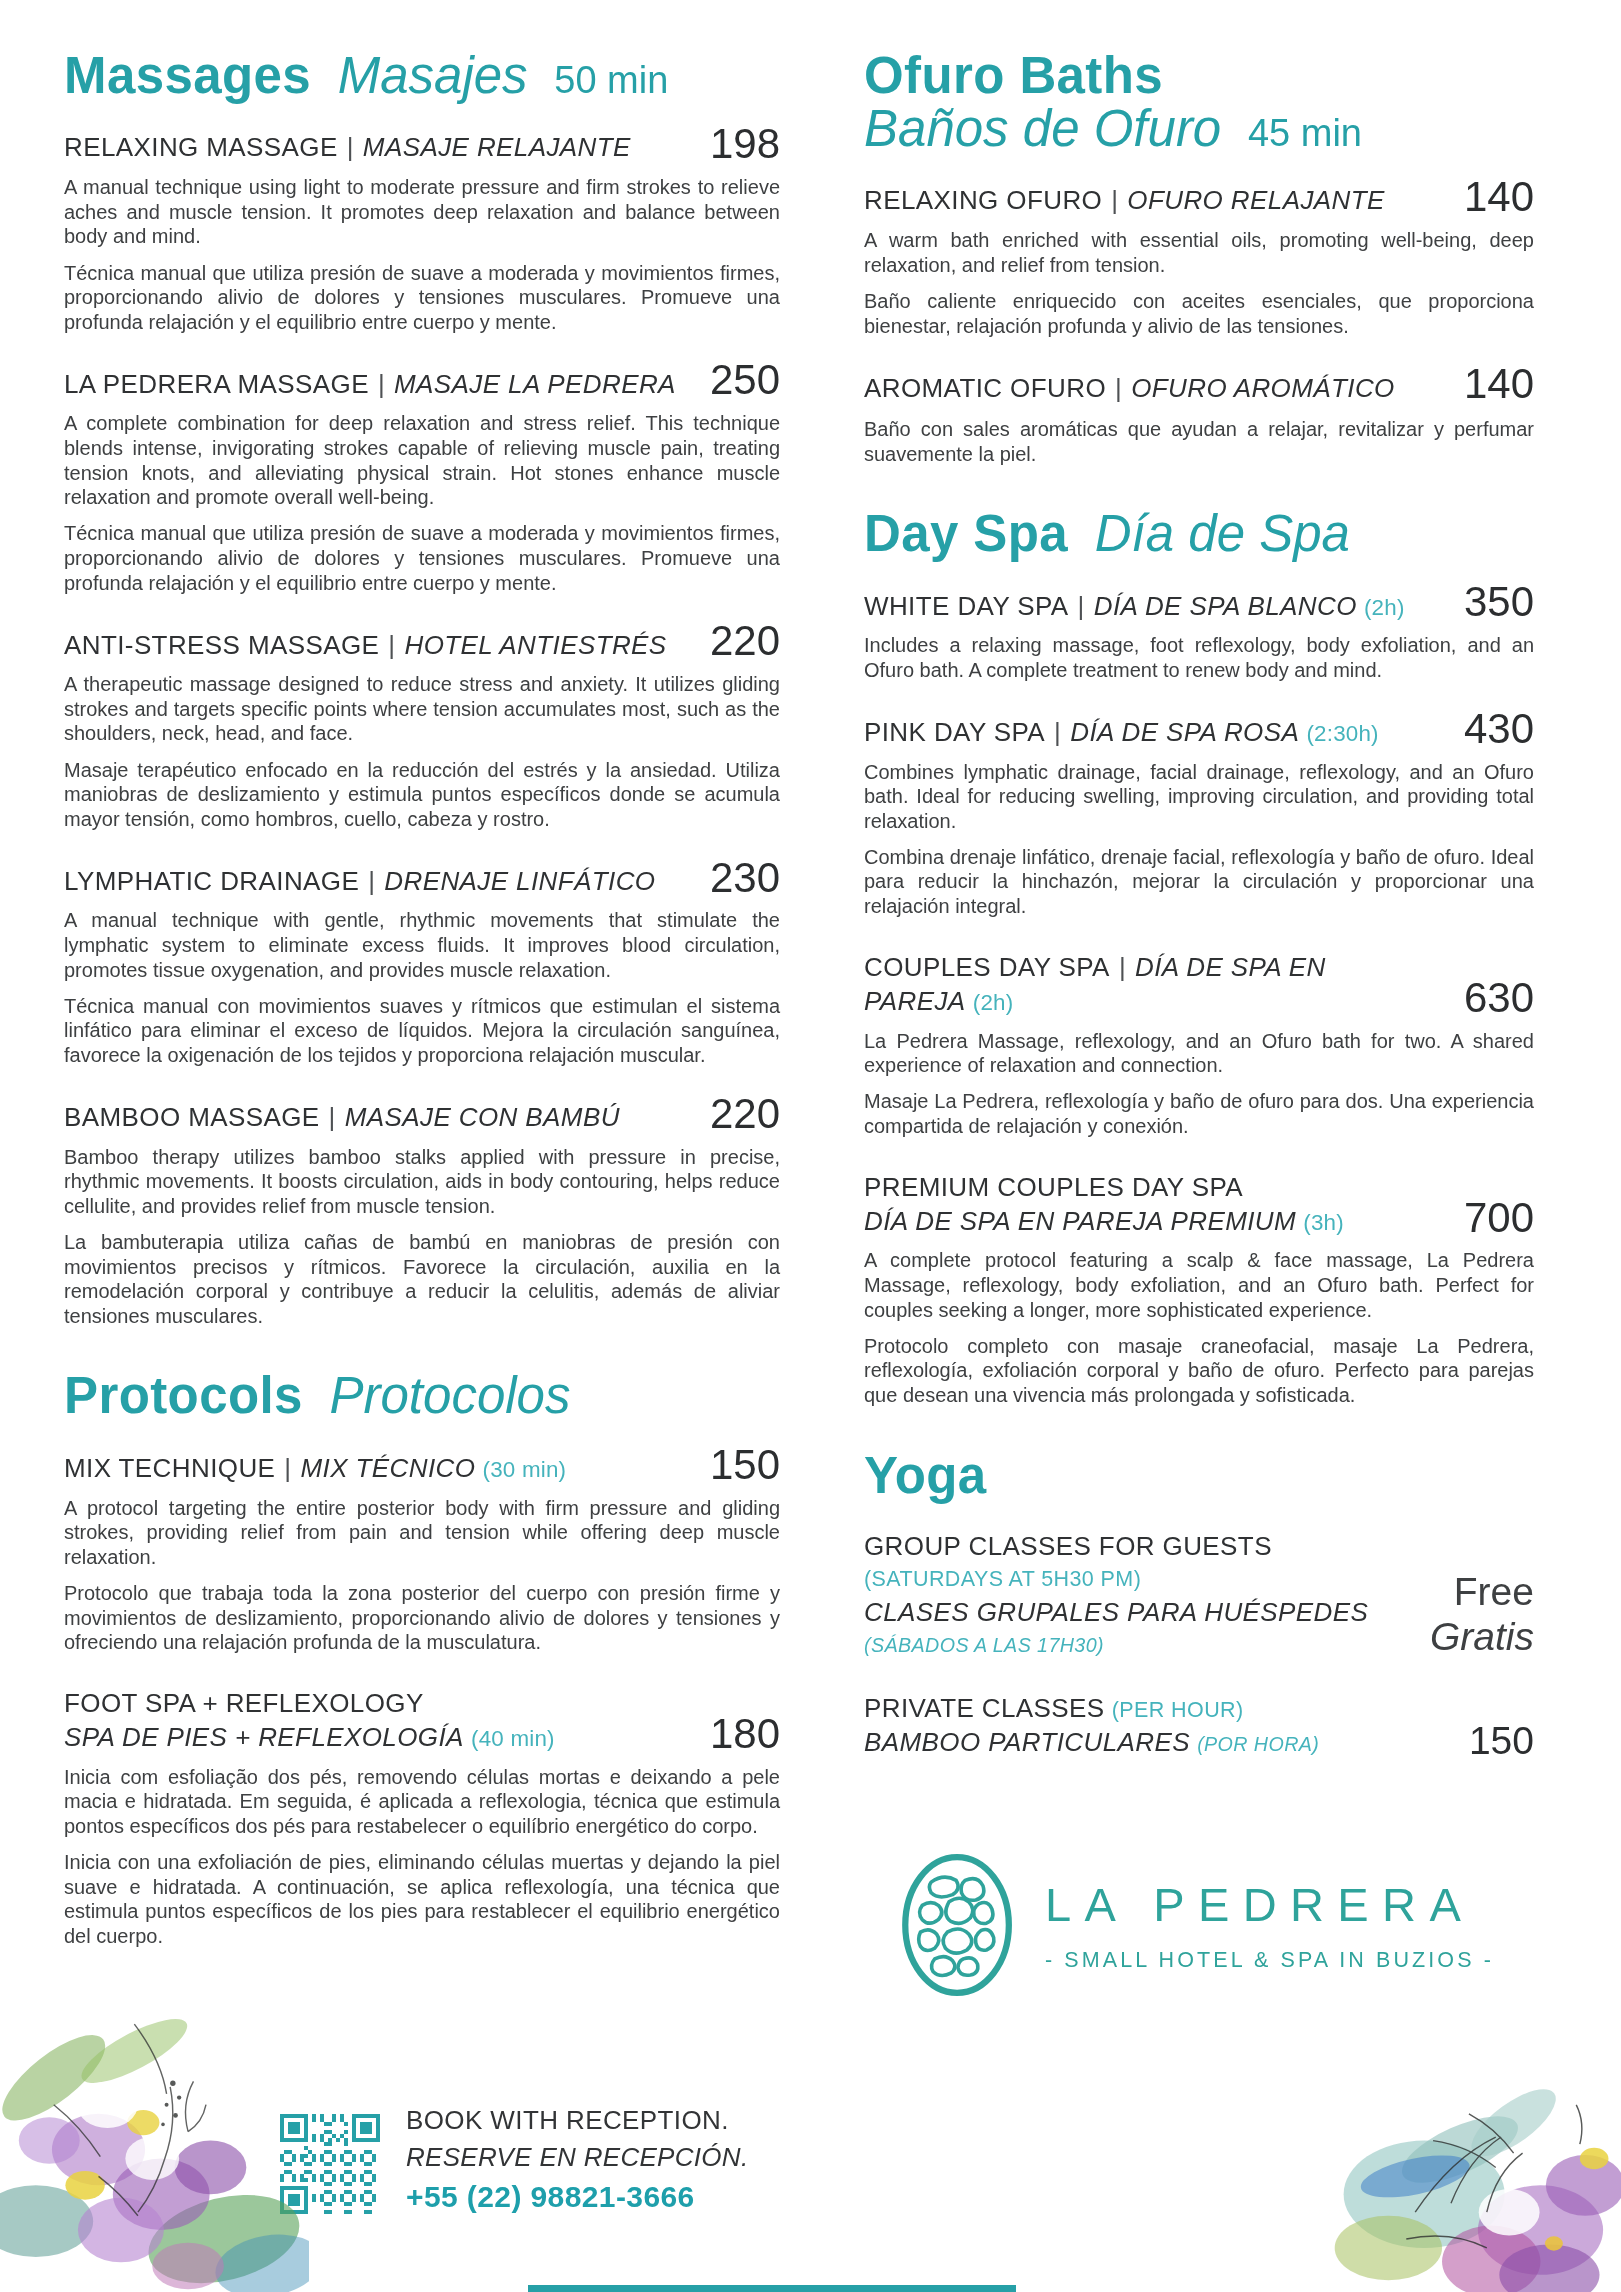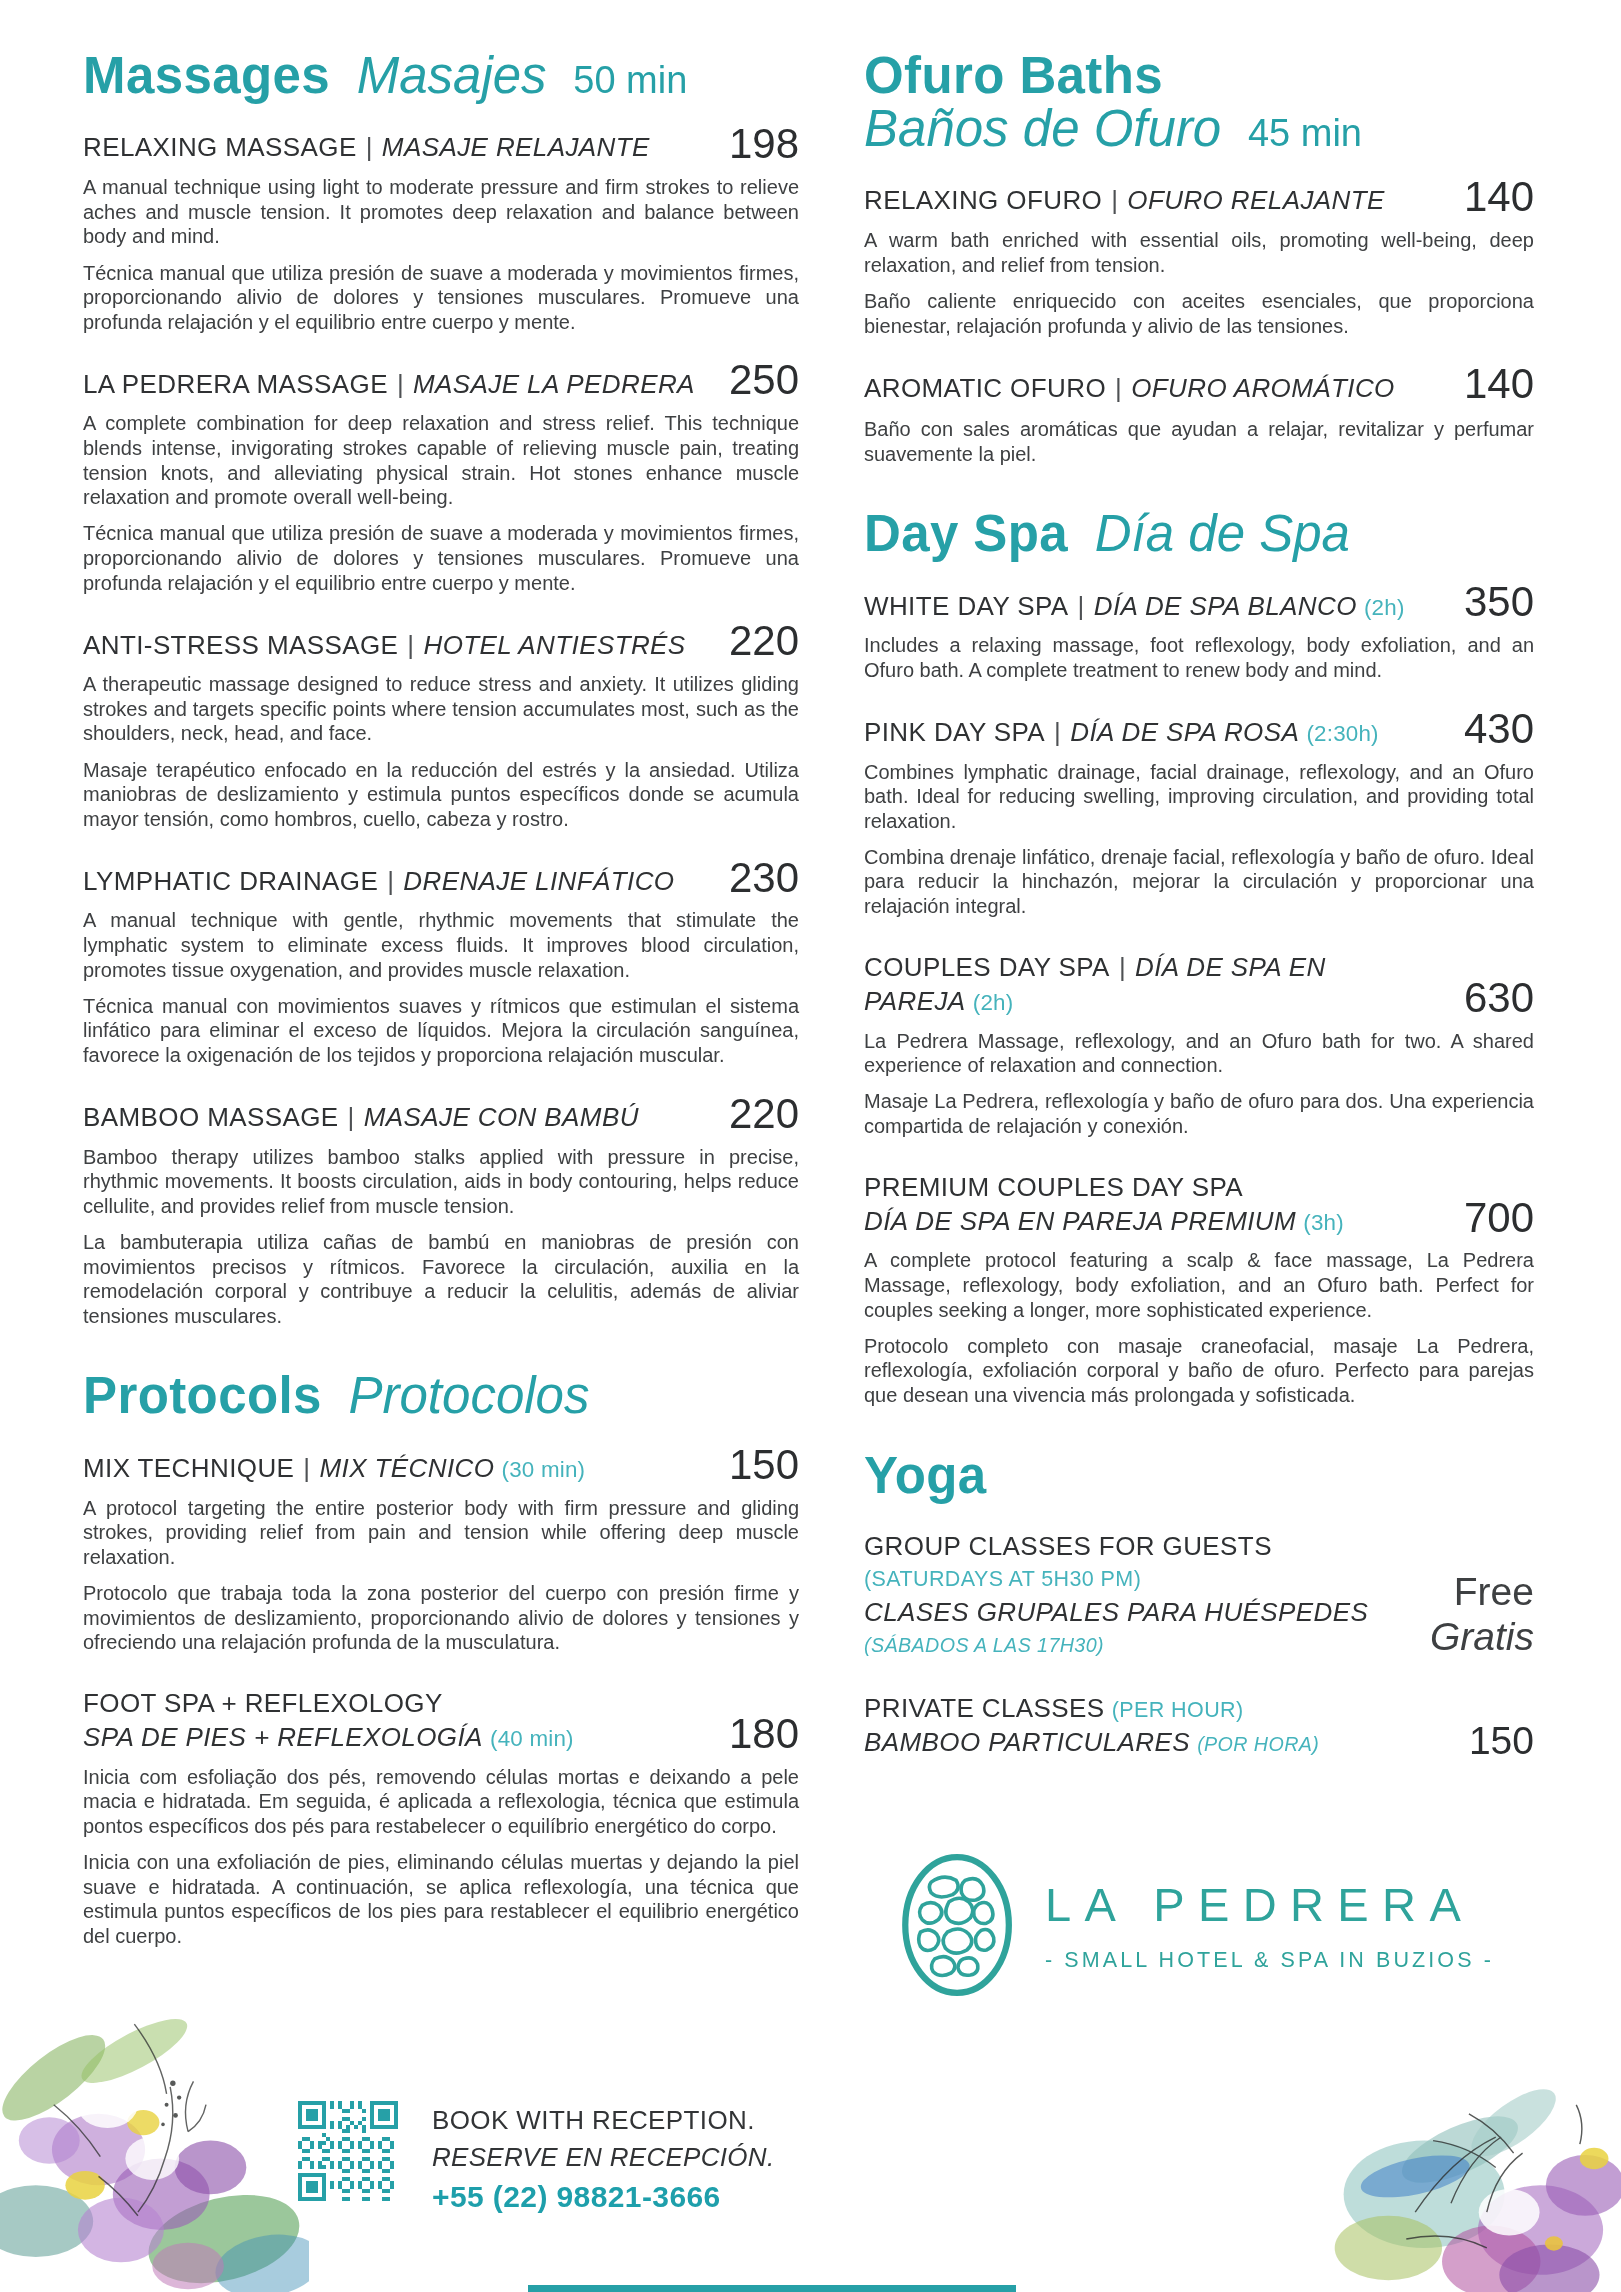--- a/index.html
+++ b/index.html
@@ -1,19 +1,19 @@
 <!DOCTYPE html>
 <html style="font-size:14.3px"><head>
 <meta charset="utf-8">
 <style>
   html,body{margin:0;padding:0;background:#ffffff;}
   .page{position:relative;width:1621px;height:2293px;background:#fff;overflow:hidden;
         font-family:"Liberation Sans","DejaVu Sans",sans-serif;color:#3e4042;}
   .col{position:absolute;top:49px;}
-  .col-left{left:83px;width:716px;}
+  .col-left{left:64px;width:716px;}
   .col-right{left:864px;width:670px;}
 
   
   .sec-head{color:#26a0a7;font-size:51px;line-height:1.04;margin:0 0 23px 0;font-weight:400;}
   .sec-head .en{font-weight:700;letter-spacing:0.4px;}
   .sec-head .es{font-style:italic;margin-left:12.5px;}
   .sec-head .dur{font-size:38px;margin-left:12.5px;}
   .sec-head .line2{display:block;}
   .gap-top{margin-top:41px;}
 
@@ -33,21 +33,21 @@
   
   .yoga-title .block{display:block;}
   .yoga-title .tnote{color:#45b3bc;font-size:21.5px;letter-spacing:0.4px;display:block;margin:2.7px 0 1.8px 0;}
   .yoga-title .tnote.it{font-style:italic;font-size:19.7px;}
   .yoga-title .inote{color:#45b3bc;font-size:21.5px;margin-left:7.2px;}
   .yoga-title .inote.it{font-style:italic;font-size:19.7px;}
   .yoga-price{text-align:right;font-size:39px;line-height:1.15;}
   .yoga-price .p2{display:block;font-style:italic;}
 
   
-  .qr-block{position:absolute;left:298px;top:2101px;display:flex;gap:34px;align-items:flex-start;}
+  .qr-block{position:absolute;left:280px;top:2101px;display:flex;gap:26px;align-items:flex-end;}
   .qr-svg{display:block;}
   .book-lines{padding-top:3.6px;}
   .book-en{font-size:26px;color:#323436;letter-spacing:0.4px;}
   .book-es{font-size:26px;color:#323436;font-style:italic;margin-top:6.3px;letter-spacing:0.3px;}
   .phone{font-size:30px;color:#1e9fab;font-weight:700;margin-top:7.2px;letter-spacing:0.4px;}
 
   .logo-block{position:absolute;left:897px;top:1850px;display:flex;align-items:center;gap:27px;}
   .brand-text{}
   .brand-name{font-size:47px;color:#2fa39b;letter-spacing:13.4px;white-space:nowrap;}
   .brand-tagline{font-size:21.5px;color:#2fa39b;letter-spacing:3.1px;margin-top:16px;text-align:center;white-space:nowrap;}

